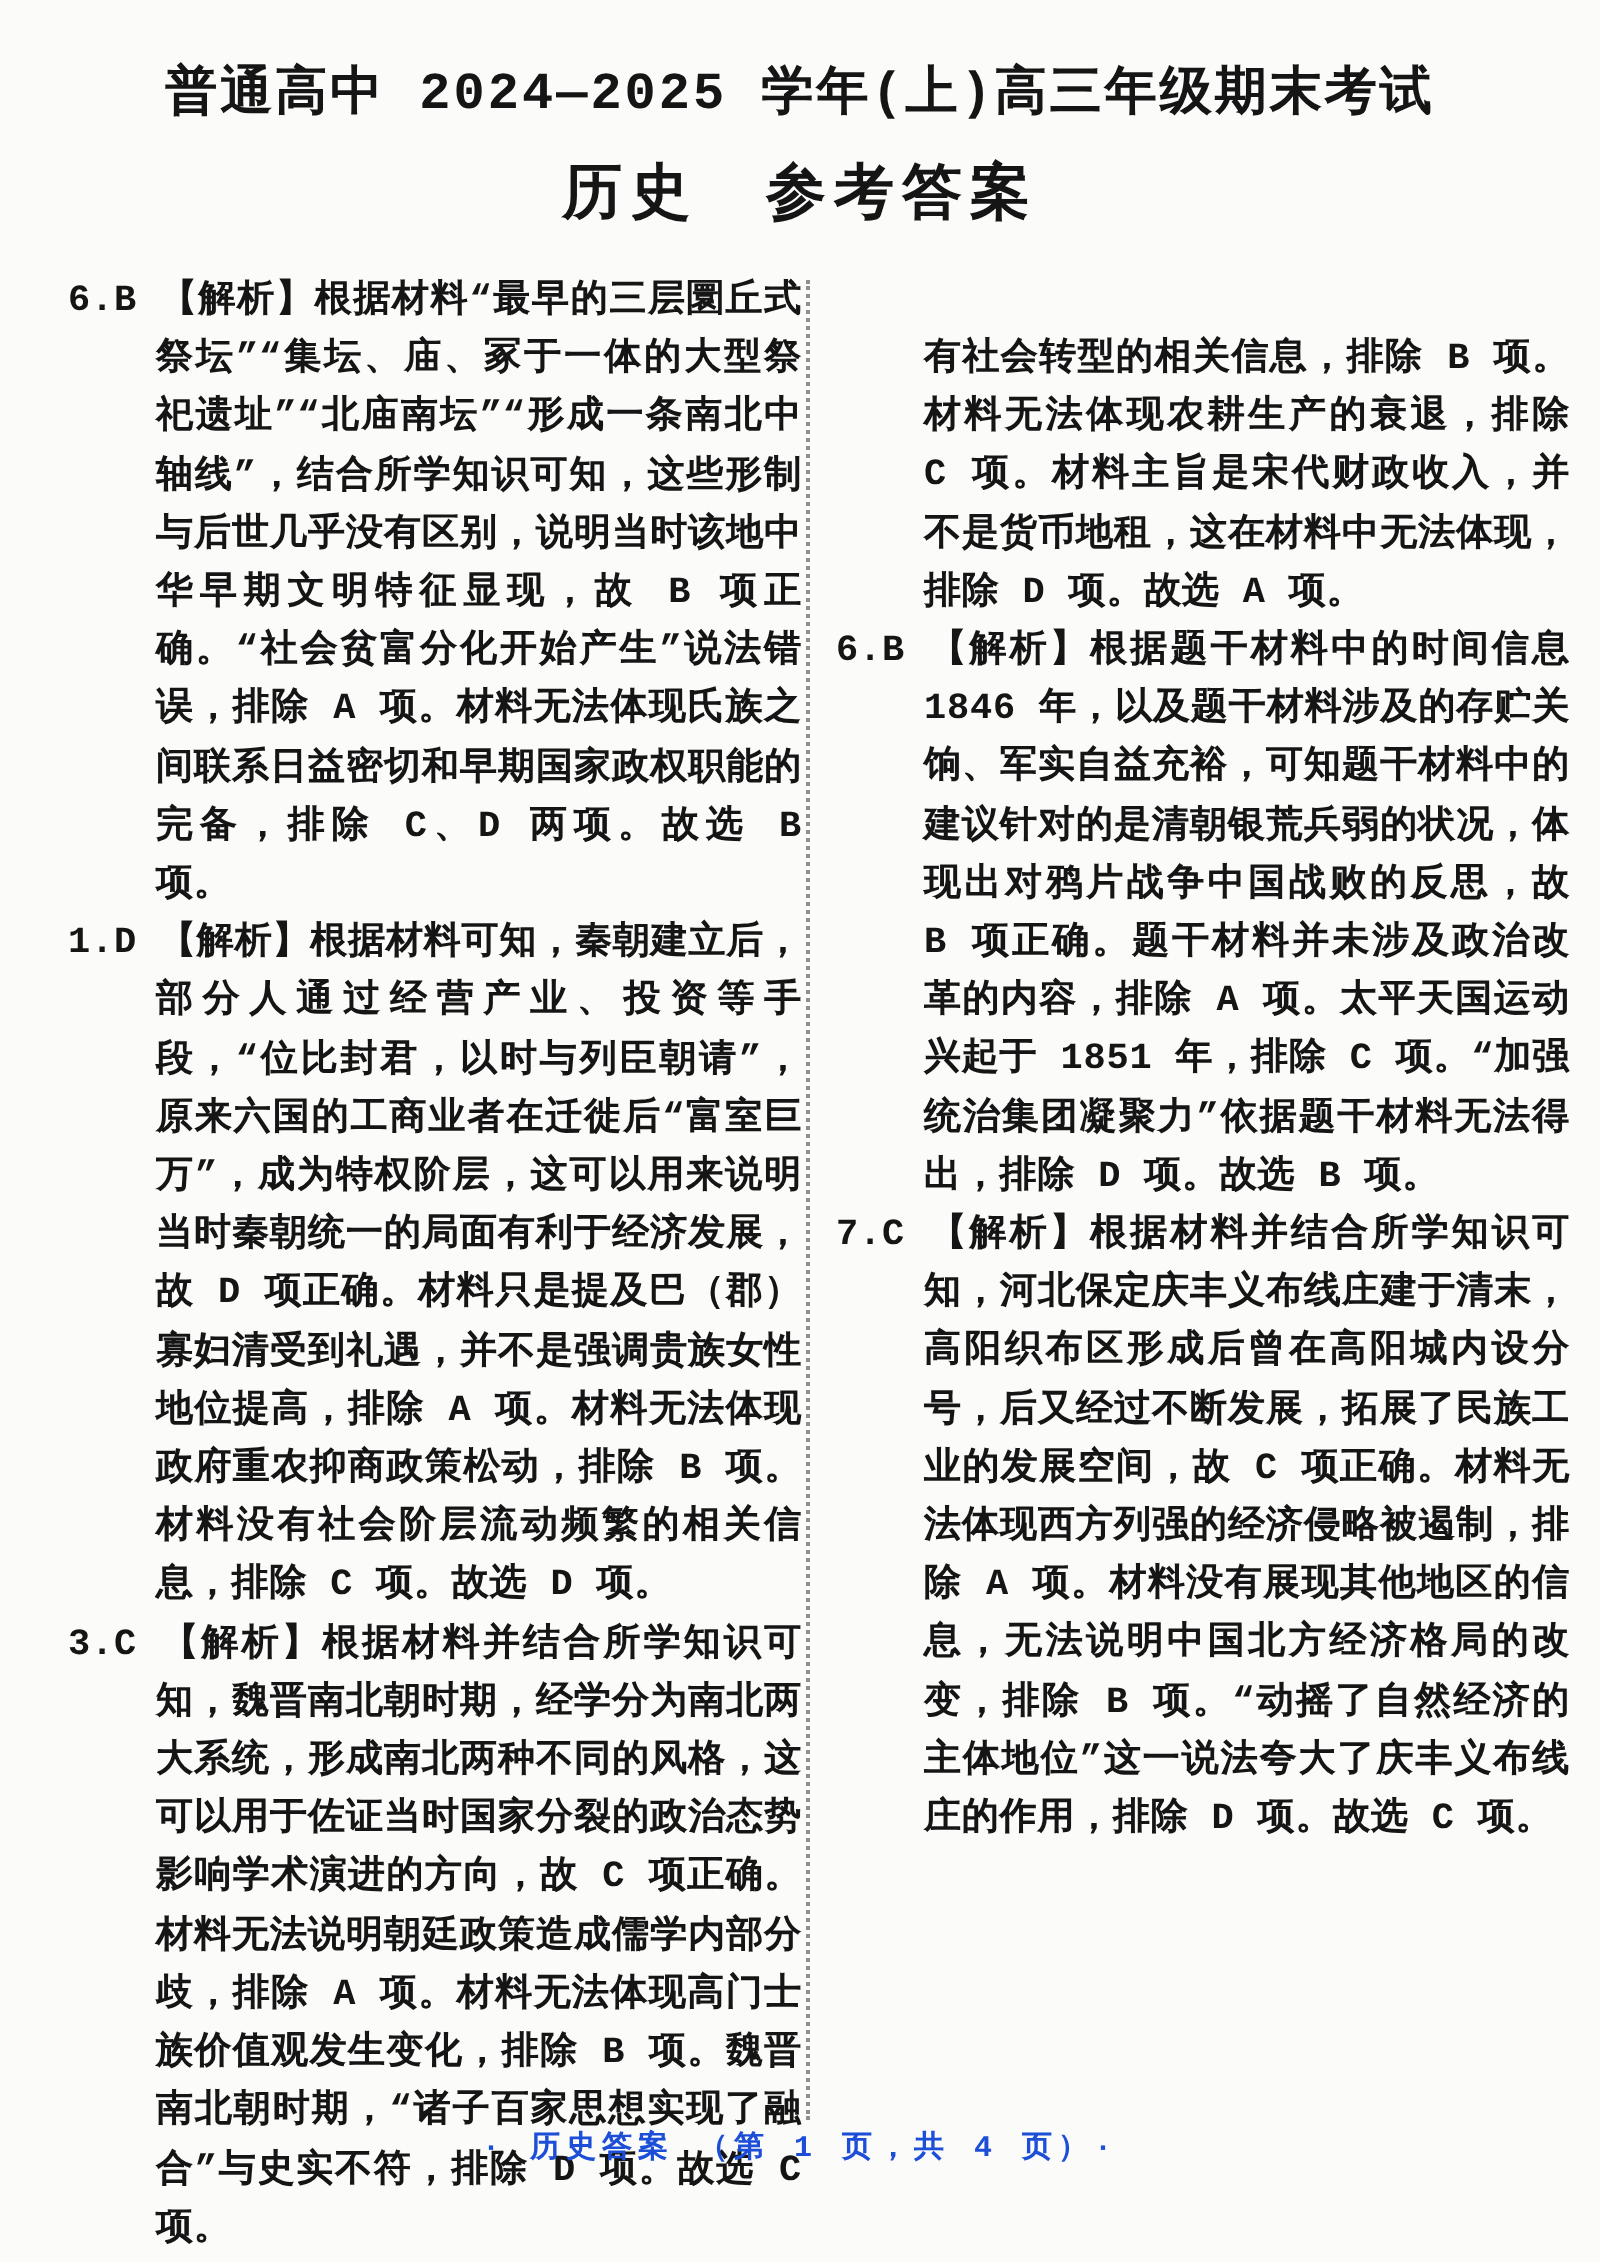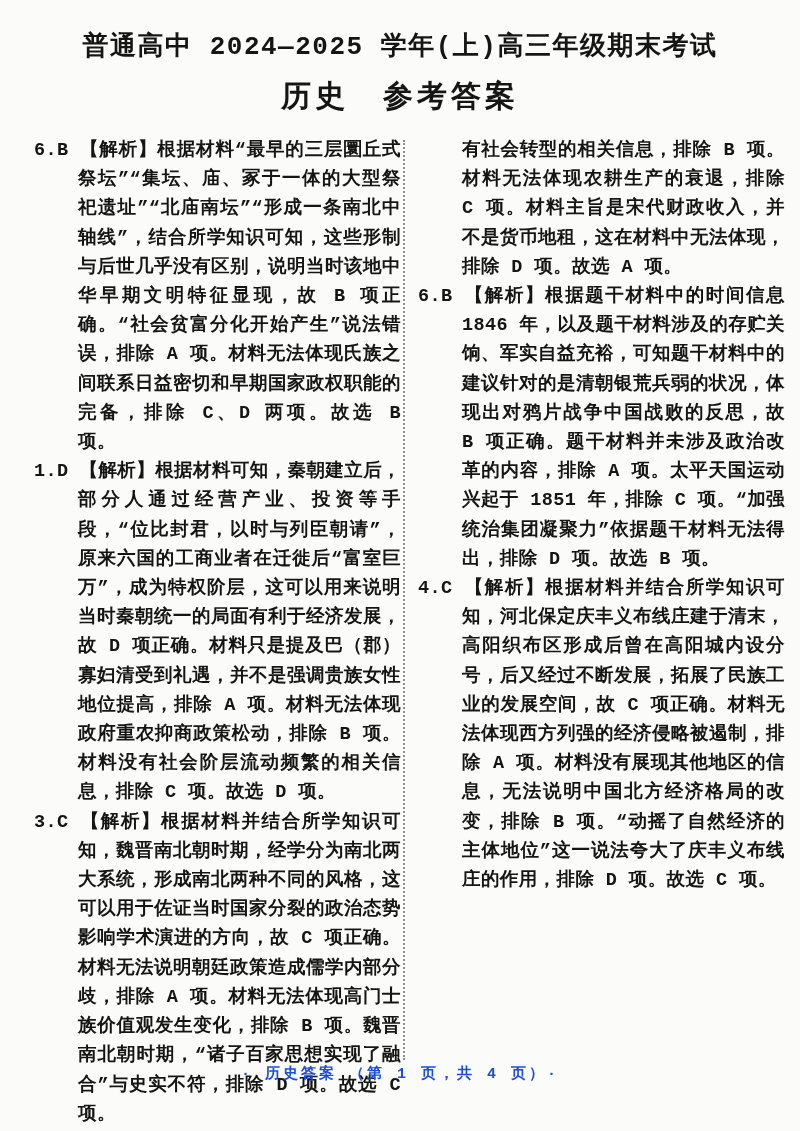--- a/index.html
+++ b/index.html
@@ -17,21 +17,21 @@
     border-left:2px dotted #8f8f8d;
   }
   .col{
     position:absolute;top:136px;width:367px;
     font-size:18.5px;line-height:29.2px;text-align:justify;
     font-weight:bold;letter-spacing:0.4px;
   }
   .col-left{left:34px;}
   .col-right{left:418px;}
   .ans{margin:0;padding-left:44px;text-indent:-44px;}
-  .ans.cont{text-indent:0;}
+  .ans.cont{text-indent:0;margin-top:29px;}
   .ans-label{margin-right:11px;}
   .footer{
     position:absolute;top:1064px;left:0;width:100%;text-align:center;
     font-size:15px;font-weight:bold;letter-spacing:3px;color:#1d4ed8;
   }
 </style>
 </head>
 <body>
 
 <div class="page">
@@ -48,19 +48,19 @@
   <div class="col col-left">
     <p class="ans"><span class="ans-label">6.B</span><span>【解析】根据材料“最早的三层圜丘式祭坛”“集坛、庙、冢于一体的大型祭祀遗址”“北庙南坛”“形成一条南北中轴线”，结合所学知识可知，这些形制与后世几乎没有区别，说明当时该地中华早期文明特征显现，故 B 项正确。“社会贫富分化开始产生”说法错误，排除 A 项。材料无法体现氏族之间联系日益密切和早期国家政权职能的完备，排除 C、D 两项。故选 B 项。</span></p>
     <p class="ans"><span class="ans-label">1.D</span><span>【解析】根据材料可知，秦朝建立后，部分人通过经营产业、投资等手段，“位比封君，以时与列臣朝请”，原来六国的工商业者在迁徙后“富室巨万”，成为特权阶层，这可以用来说明当时秦朝统一的局面有利于经济发展，故 D 项正确。材料只是提及巴（郡）寡妇清受到礼遇，并不是强调贵族女性地位提高，排除 A 项。材料无法体现政府重农抑商政策松动，排除 B 项。材料没有社会阶层流动频繁的相关信息，排除 C 项。故选 D 项。</span></p>
     <p class="ans"><span class="ans-label">3.C</span><span>【解析】根据材料并结合所学知识可知，魏晋南北朝时期，经学分为南北两大系统，形成南北两种不同的风格，这可以用于佐证当时国家分裂的政治态势影响学术演进的方向，故 C 项正确。材料无法说明朝廷政策造成儒学内部分歧，排除 A 项。材料无法体现高门士族价值观发生变化，排除 B 项。魏晋南北朝时期，“诸子百家思想实现了融合”与史实不符，排除 D 项。故选 C 项。</span></p>
     <p class="ans"><span class="ans-label">6.A</span><span>【解析】根据材料并结合所学知识可知，宋代的财政收入大致分为赋税和课利两部分，由商税及各项专卖利润组成的课利收入主要表现为货币，且呈增长态势，这反映出宋代商品经济的发展，故 A 项正确。材料没</span></p>
   </div>
 
   <div class="col col-right">
     <p class="ans cont"><span>有社会转型的相关信息，排除 B 项。材料无法体现农耕生产的衰退，排除 C 项。材料主旨是宋代财政收入，并不是货币地租，这在材料中无法体现，排除 D 项。故选 A 项。</span></p>
     <p class="ans"><span class="ans-label">6.B</span><span>【解析】根据题干材料中的时间信息 1846 年，以及题干材料涉及的存贮关饷、军实自益充裕，可知题干材料中的建议针对的是清朝银荒兵弱的状况，体现出对鸦片战争中国战败的反思，故 B 项正确。题干材料并未涉及政治改革的内容，排除 A 项。太平天国运动兴起于 1851 年，排除 C 项。“加强统治集团凝聚力”依据题干材料无法得出，排除 D 项。故选 B 项。</span></p>
-    <p class="ans"><span class="ans-label">4.C</span><span>【解析】根据材料并结合所学知识可知，河北保定庆丰义布线庄建于清末，高阳织布区形成后曾在高阳城内设分号，后又经过不断发展，拓展了民族工业的发展空间，故 C 项正确。材料无法体现西方列强的经济侵略被遏制，排除 A 项。材料没有展现其他地区的信息，无法说明中国北方经济格局的改变，排除 B 项。“动摇了自然经济的主体地位”这一说法夸大了庆丰义布线庄的作用，排除 D 项。故选 C 项。</span></p>
+    <p class="ans"><span class="ans-label">7.C</span><span>【解析】根据材料并结合所学知识可知，河北保定庆丰义布线庄建于清末，高阳织布区形成后曾在高阳城内设分号，后又经过不断发展，拓展了民族工业的发展空间，故 C 项正确。材料无法体现西方列强的经济侵略被遏制，排除 A 项。材料没有展现其他地区的信息，无法说明中国北方经济格局的改变，排除 B 项。“动摇了自然经济的主体地位”这一说法夸大了庆丰义布线庄的作用，排除 D 项。故选 C 项。</span></p>
 
   </div>
 
   <div class="footer">· 历史答案 （第 1 页，共 4 页）·</div>
 
 </div>
 
 </body></html>

